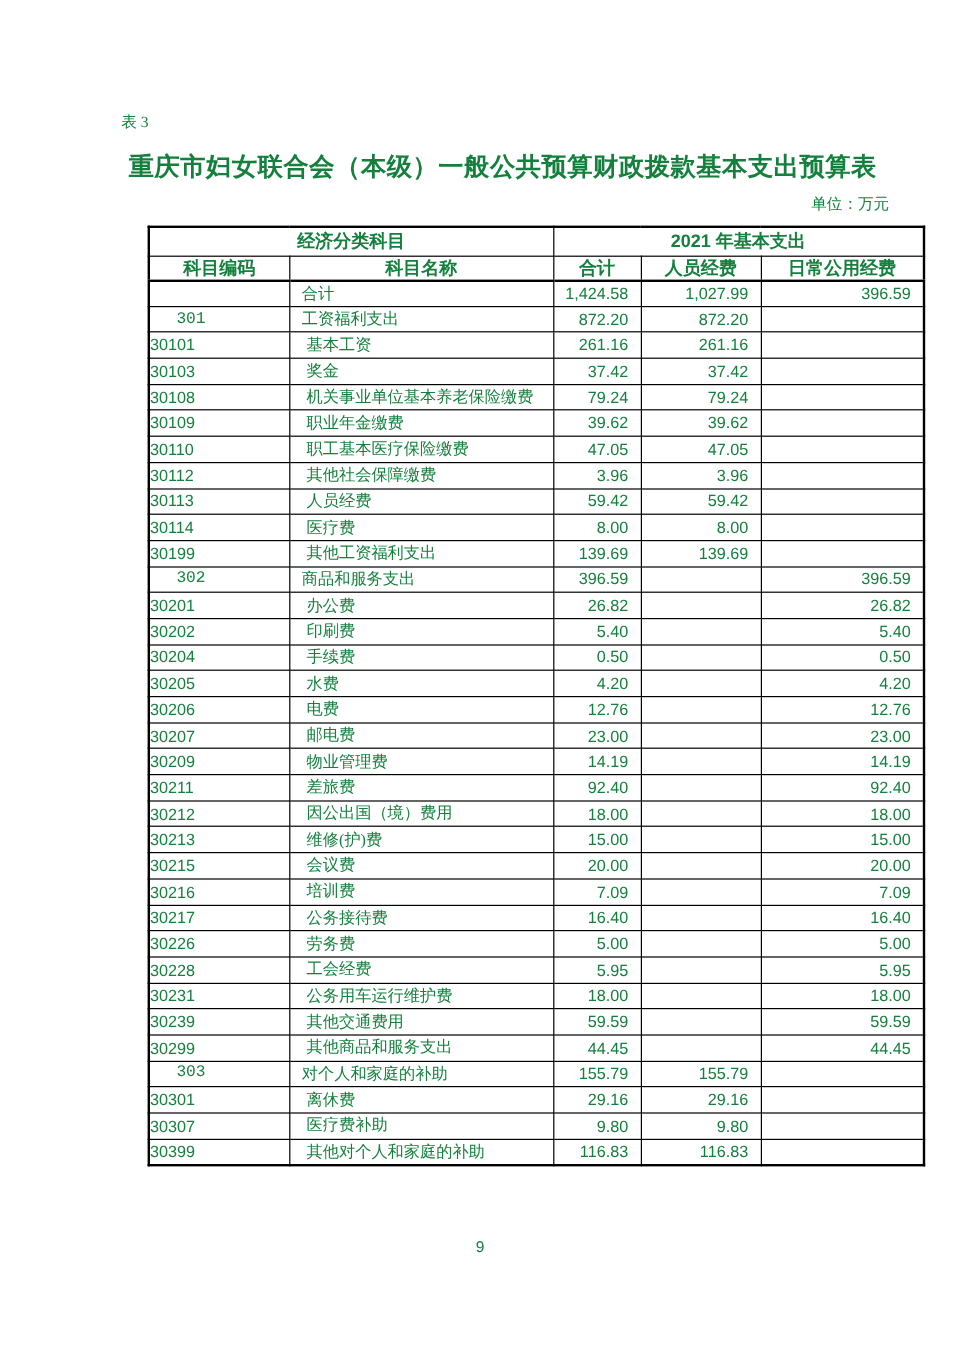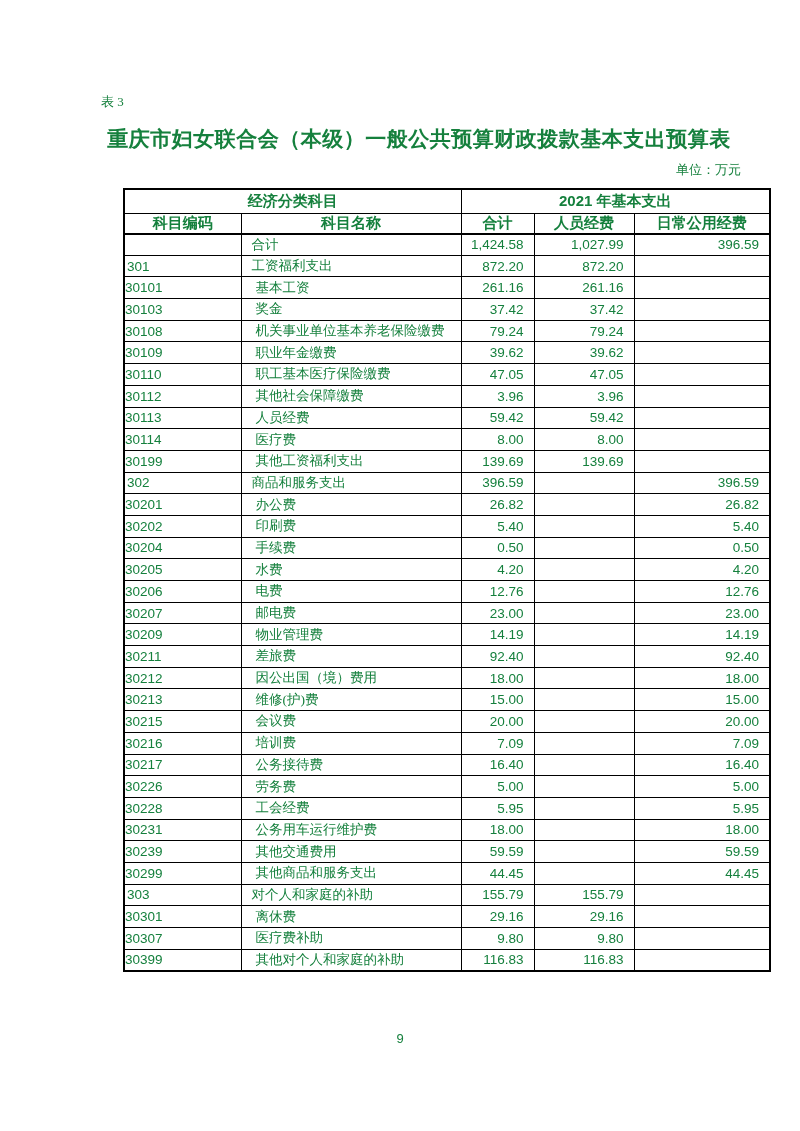--- a/index.html
+++ b/index.html
@@ -44,21 +44,21 @@
   thead th {
     font-family:"Liberation Sans", sans-serif;
     font-weight:bold;
     font-size:15px;
     text-align:center;
   }
   thead tr.h1 th { height:24px; }
   thead tr.h2 th { height:20px; border-bottom:2px solid #000; }
   tbody td { height:21.7px; font-size:13.5px; }
   td.code { font-family:"Liberation Sans", sans-serif; text-align:left; }
-  td.code.indent1 { padding-left:2px; }
+  td.code.indent1 { padding-left:22px;font-family:Liberation Mono, monospace; }
   td.code.indent2 { }
   td.name { font-family:"Liberation Serif", serif; text-align:left; }
   td.name.indent1 { padding-left:10px; }
   td.name.indent2 { padding-left:14px; }
   td.num {
     font-family:"Liberation Sans", sans-serif;
     text-align:right; padding-right:10px;
   }
   .page-number {
     position:absolute; left:0; top:1031px; width:800px;

